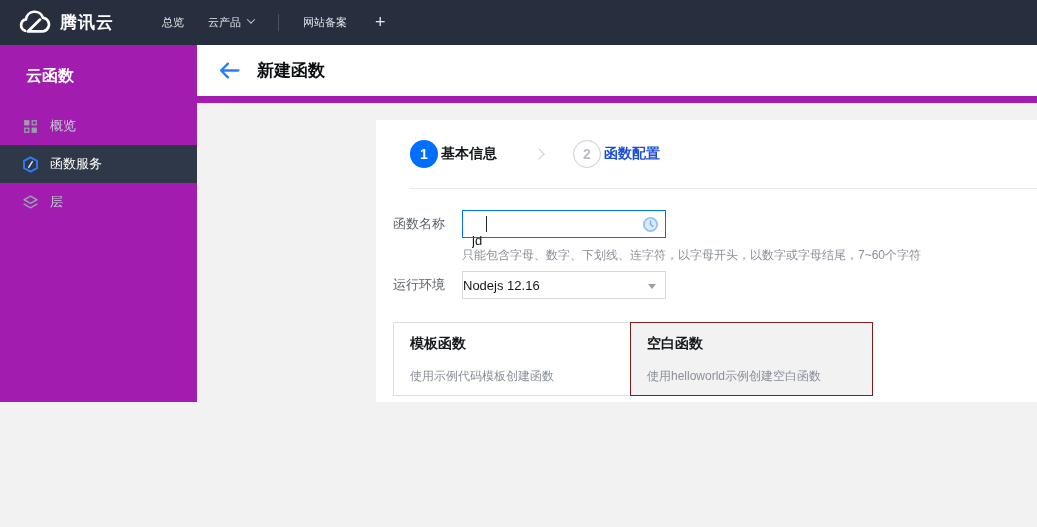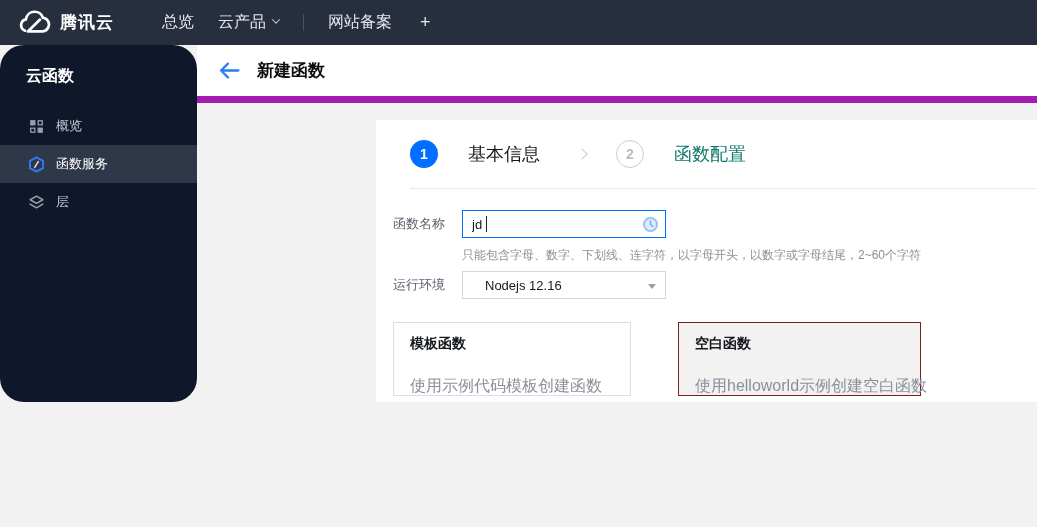--- a/index.html
+++ b/index.html
@@ -10,74 +10,74 @@
     -webkit-font-smoothing:antialiased;
   }
   .screen { width:1037px; height:402px; display:flex; flex-direction:column; overflow:hidden; }
 
   
   .topbar { height:45px; flex:0 0 45px; background:#272e3d; display:flex; align-items:center; color:#eceef2; }
   .logo { display:flex; align-items:center; margin-left:17px; cursor:pointer; }
   .logo svg { width:36px; height:26px; }
   .logo-text { font-size:17px; font-weight:bold; color:#fff; margin-left:7px; letter-spacing:1px; }
   .topnav { display:flex; align-items:center; margin-left:36px; }
-  .tn-item { font-size:16px; color:#e3e6ea; padding:0 12px; cursor:pointer; white-space:nowrap; display:flex; align-items:center; }
+  .tn-item { font-size:11px; color:#e3e6ea; padding:0 12px; cursor:pointer; white-space:nowrap; display:flex; align-items:center; }
   .tn-caret { display:inline-block; width:6px; height:6px; border-right:1.3px solid #c7ccd4; border-bottom:1.3px solid #c7ccd4; transform:rotate(45deg) translate(-1px,-1px); margin-left:7px; margin-top:-3px; }
   .tn-sep { width:1px; height:17px; background:#4a5162; margin:0 12px; }
   .tn-plus { font-size:18px; color:#e3e6ea; margin-left:16px; cursor:pointer; font-weight:400; }
 
   
   .app { flex:1; display:flex; min-height:0; }
 
   
-  .sidebar { width:197px; flex:0 0 197px; background:#0f172a;border-radius:24px; }
+  .sidebar { width:197px; flex:0 0 197px; background:#a21caf; }
   .sidebar-title { color:#fff; font-size:16px; font-weight:bold; padding:21px 0 20px 26px; }
-  .side-item { height:38px; display:flex; align-items:center; padding-left:28px; color:#c6ccd4; font-size:13px; cursor:pointer; }
+  .side-item { height:38px; display:flex; align-items:center; padding-left:22px; color:#c6ccd4; font-size:13px; cursor:pointer; }
   .side-item.active { background:#2f3849; color:#fff; }
   .side-icon { width:17px; height:17px; margin-right:11px; flex:0 0 17px; }
 
   
   .main { flex:1; background:#f2f2f2; display:flex; flex-direction:column; min-width:0; }
   .page-header { height:58px; flex:0 0 58px; background:#fff; display:flex; align-items:center; border-bottom:7px solid #a21caf; }
   .back-btn { margin-left:22px; width:24px; height:20px; cursor:pointer; display:flex; align-items:center; }
   .page-title { margin-left:14px; font-size:17px; font-weight:bold; color:#0b0d0f; }
 
   .content { flex:1; padding:17px 0 0 179px; }
   .card { background:#fff; height:373px; }
 
   
   .steps { height:68px; display:flex; align-items:center; padding-left:34px; }
   .step { display:flex; align-items:center; }
   .step-circle { width:28px; height:28px; border-radius:50%; background:#006eff; color:#fff; font-size:14px; font-weight:bold; display:flex; align-items:center; justify-content:center; }
-  .step-label { margin-left:30px; font-size:18px; font-weight:normal; color:#15181b; white-space:nowrap; }
+  .step-label { margin-left:3px; font-size:14px; font-weight:bold; color:#15181b; white-space:nowrap; }
   .step.inactive .step-circle { background:#fff; border:1px solid #c9ccd2; color:#b9bdc4; }
-  .step.inactive .step-label { color:#0f766e; }
+  .step.inactive .step-label { color:#1d4ed8; }
   .step-sep { width:8px; height:8px; border-top:1.6px solid #c9ccd2; border-right:1.6px solid #c9ccd2; transform:rotate(45deg); margin:0 30px 0 38px; }
   .steps-hr { height:1px; background:#e6e8ec; margin-left:34px; }
 
   
   .frow { display:flex; padding-left:17px; }
   .frow.name { margin-top:21px; }
   .frow.runtime { margin-top:7px; }
   .frow.method { margin-top:23px; }
   .flabel { width:69px; flex:0 0 69px; font-size:13px; color:#59616b; line-height:28px; white-space:nowrap; }
   .tc-input { position:relative; width:204px; height:28px; border:1px solid #006eff; background:#fff; }
-  .tc-input input { position:absolute; left:0; top:0; width:170px; height:26px; border:none; outline:none; background:transparent; padding-left:9px; font-size:13px; color:#15181b; font-family:inherit; }
+  .tc-input input { position:absolute; left:0; top:16px; width:170px; height:26px; border:none; outline:none; background:transparent; padding-left:9px; font-size:13px; color:#15181b; font-family:inherit; }
   .caret-bar { position:absolute; left:23px; top:5px; width:1px; height:16px; background:#202327; }
   .clock { position:absolute; right:6px; top:5px; width:17px; height:17px; }
   .helper { margin:9px 0 0 86px; font-size:12px; color:#8a8f99; white-space:nowrap; }
 
-  .tc-select { position:relative; width:204px; height:28px; border:1px solid #d4d7dc; background:#fff; display:flex; align-items:center; padding-left:22px; font-size:13px; color:#15181b; cursor:pointer; }
+  .tc-select { position:relative; width:204px; height:28px; border:1px solid #d4d7dc; background:#fff; display:flex; align-items:center; padding-left:0; font-size:13px; color:#15181b; cursor:pointer; }
   .tri-down { position:absolute; right:9px; top:12px; width:0; height:0; border-left:4px solid transparent; border-right:4px solid transparent; border-top:5px solid #9ba0a9; }
 
-  .cards { display:flex;gap:48px; }
+  .cards { display:flex; }
   .mcard { width:238px; height:74px; background:#fff; border:1px solid #dcdee2; padding:12px 0 0 16px; cursor:pointer; }
   .mcard.selected { width:243px; background:#f2f2f3; border:1px solid #7f1d1d; margin-left:-1px; }
   .mcard-title { font-size:14px; font-weight:bold; color:#15181b; }
-  .mcard-desc { margin-top:23px; font-size:16px; color:#8a8f99; white-space:nowrap; }
+  .mcard-desc { margin-top:15px; font-size:12px; color:#8a8f99; white-space:nowrap; }
 
   .footer-hr { height:1px; background:#e6e8ec; margin:18px 0 0 20px; }
   .next-btn { display:block; margin:21px 0 0 21px; width:78px; height:30px; background:#ec4899; color:#fff; border:none; font-size:13px; cursor:pointer; font-family:inherit; }
 </style>
 </head>
 <body>
 
 <div class="screen">
 
   <div class="topbar">
@@ -162,21 +162,21 @@
             <span class="flabel">函数名称</span>
             <div class="tc-input">
               <input type="text" value="jd" style="">
               <span class="caret-bar"></span>
               <svg class="clock" viewBox="0 0 18 18">
                 <circle cx="9" cy="9" r="7" fill="#dcebfb" stroke="#95c2f6" stroke-width="2"></circle>
                 <path d="M9 5.4 V9 L11.5 10.9" fill="none" stroke="#7aace f" stroke-width="1.6" stroke-linecap="round" style="stroke:#7aacef"></path>
               </svg>
             </div>
           </div>
-          <div class="helper">只能包含字母、数字、下划线、连字符，以字母开头，以数字或字母结尾，2~60个字符</div>
+          <div class="helper">只能包含字母、数字、下划线、连字符，以字母开头，以数字或字母结尾，7~60个字符</div>
 
           <div class="frow runtime">
             <span class="flabel">运行环境</span>
             <div class="tc-select">
               <span>Nodejs 12.16</span>
               <i class="tri-down"></i>
             </div>
           </div>
 
           <div class="frow method">

